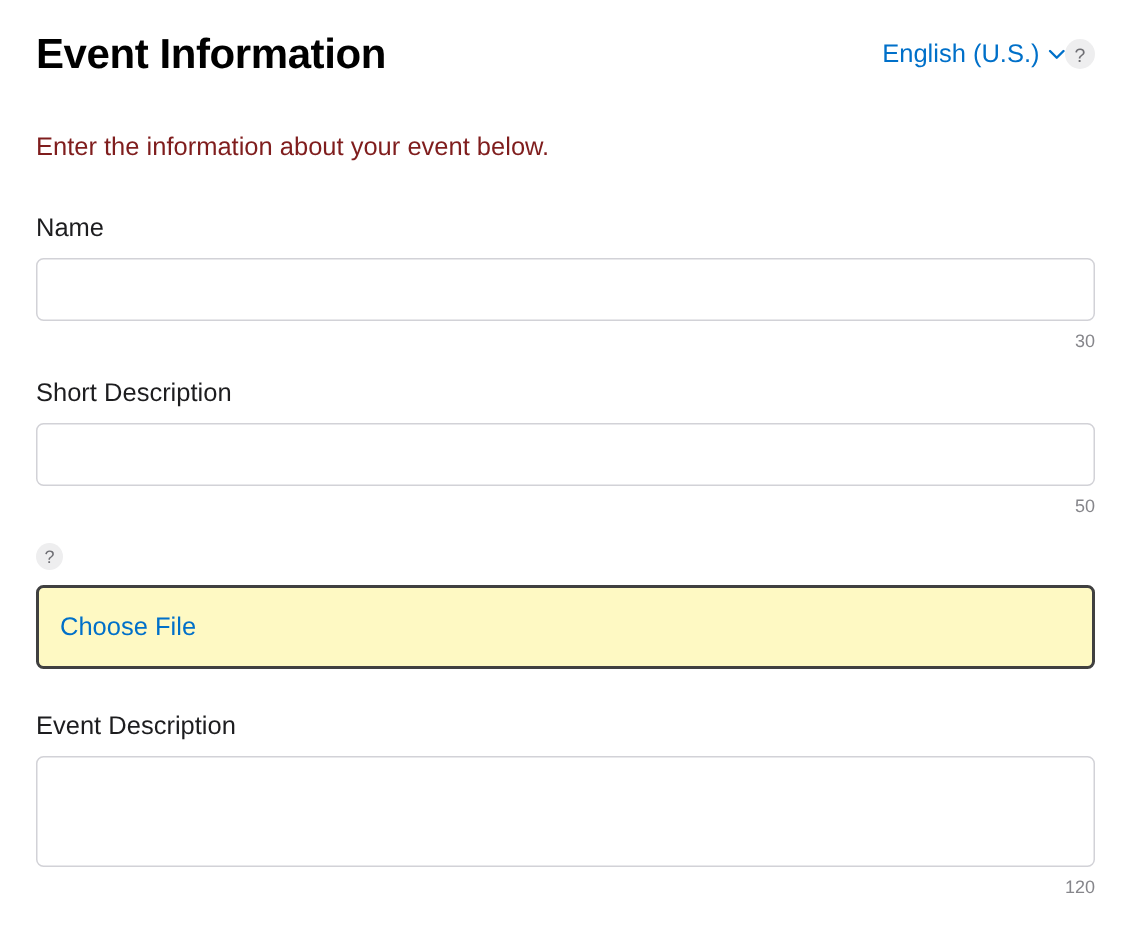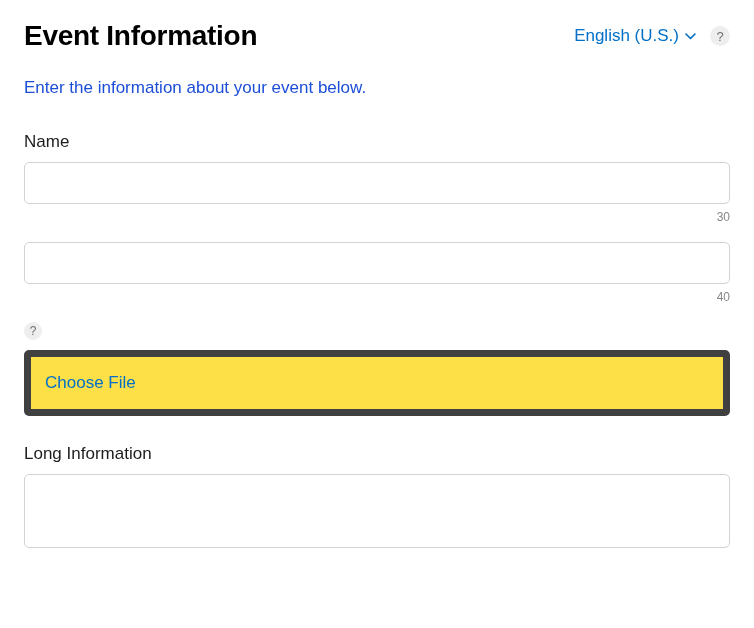--- a/index.html
+++ b/index.html
@@ -11,32 +11,32 @@
       font-family: -apple-system, BlinkMacSystemFont, "Segoe UI", Helvetica, Arial, sans-serif;
       background: #fff;
       width: 754px;
       padding: 20px 24px;
       color: #1d1d1f;
     }
     .header-row {
       display: flex;
       justify-content: space-between;
       align-items: center;
-      margin-bottom: 26px;
+      margin-bottom: 36px;
     }
     .page-title {
       font-size: 28px;
       font-weight: 700;
       letter-spacing: -0.01em;
       color: #000;
     }
     .lang-area {
       display: flex;
       align-items: flex-end;
-      gap: 14px;
+      gap: 0;
     }
     .lang-select {
       display: flex;
       align-items: center;
       gap: 6px;
       cursor: pointer;
       font-size: 17px;
       color: #0070c9;
     }
     .chevron-down {
@@ -64,21 +64,21 @@
       color: #6e6e73;
       font-size: 12px;
       font-weight: 500;
       display: flex;
       align-items: center;
       justify-content: center;
       cursor: pointer;
     }
     .subtext {
       font-size: 17px;
-      color: #1d4ed8;
+      color: #7f1d1d;
       margin-bottom: 34px;
     }
     .field-group {
       margin-bottom: 18px;
     }
     .field-label-row {
       display: flex;
       align-items: center;
       gap: 8px;
       margin-bottom: 10px;
@@ -113,23 +113,23 @@
       height: 74px;
     }
     .counter {
       text-align: right;
       font-size: 12px;
       color: #86868b;
       margin-top: 6px;
     }
     .file-box {
       width: 100%;
-      border: 7px solid #404040;
+      border: 2px solid #404040;
       border-radius: 5px;
-      background: #fde047;
+      background: #fef9c3;
       padding: 16px 14px;
       margin-bottom: 28px;
     }
     .file-link {
       color: #0070c9;
       font-size: 17px;
       cursor: pointer;
     }
   </style>
 </head>
@@ -154,33 +154,37 @@
 
 <div class="field-group">
   <div class="field-label-row">
     <label class="field-label">Name</label>
   </div>
   <input type="text" class="text-input" value="" style="">
   <div class="counter">30</div>
 </div>
 
 <div class="field-group">
+  <div class="field-label-row">
+    <label class="field-label">Short Description</label>
+  </div>
   <input type="text" class="text-input" value="" style="">
-  <div class="counter">40</div>
+  <div class="counter">50</div>
 </div>
 
 <div class="field-group">
   <div class="field-label-row">
     <div class="help-circle-sm">
       <span>?</span>
     </div>
   </div>
   <div class="file-box">
     <span class="file-link">Choose File</span>
   </div>
 </div>
 
 <div class="field-group">
   <div class="field-label-row">
-    <label class="field-label">Long Information</label>
+    <label class="field-label">Event Description</label>
   </div>
   <textarea class="text-area long" style=""></textarea>
+  <div class="counter">120</div>
 </div>
 
 </body></html>

